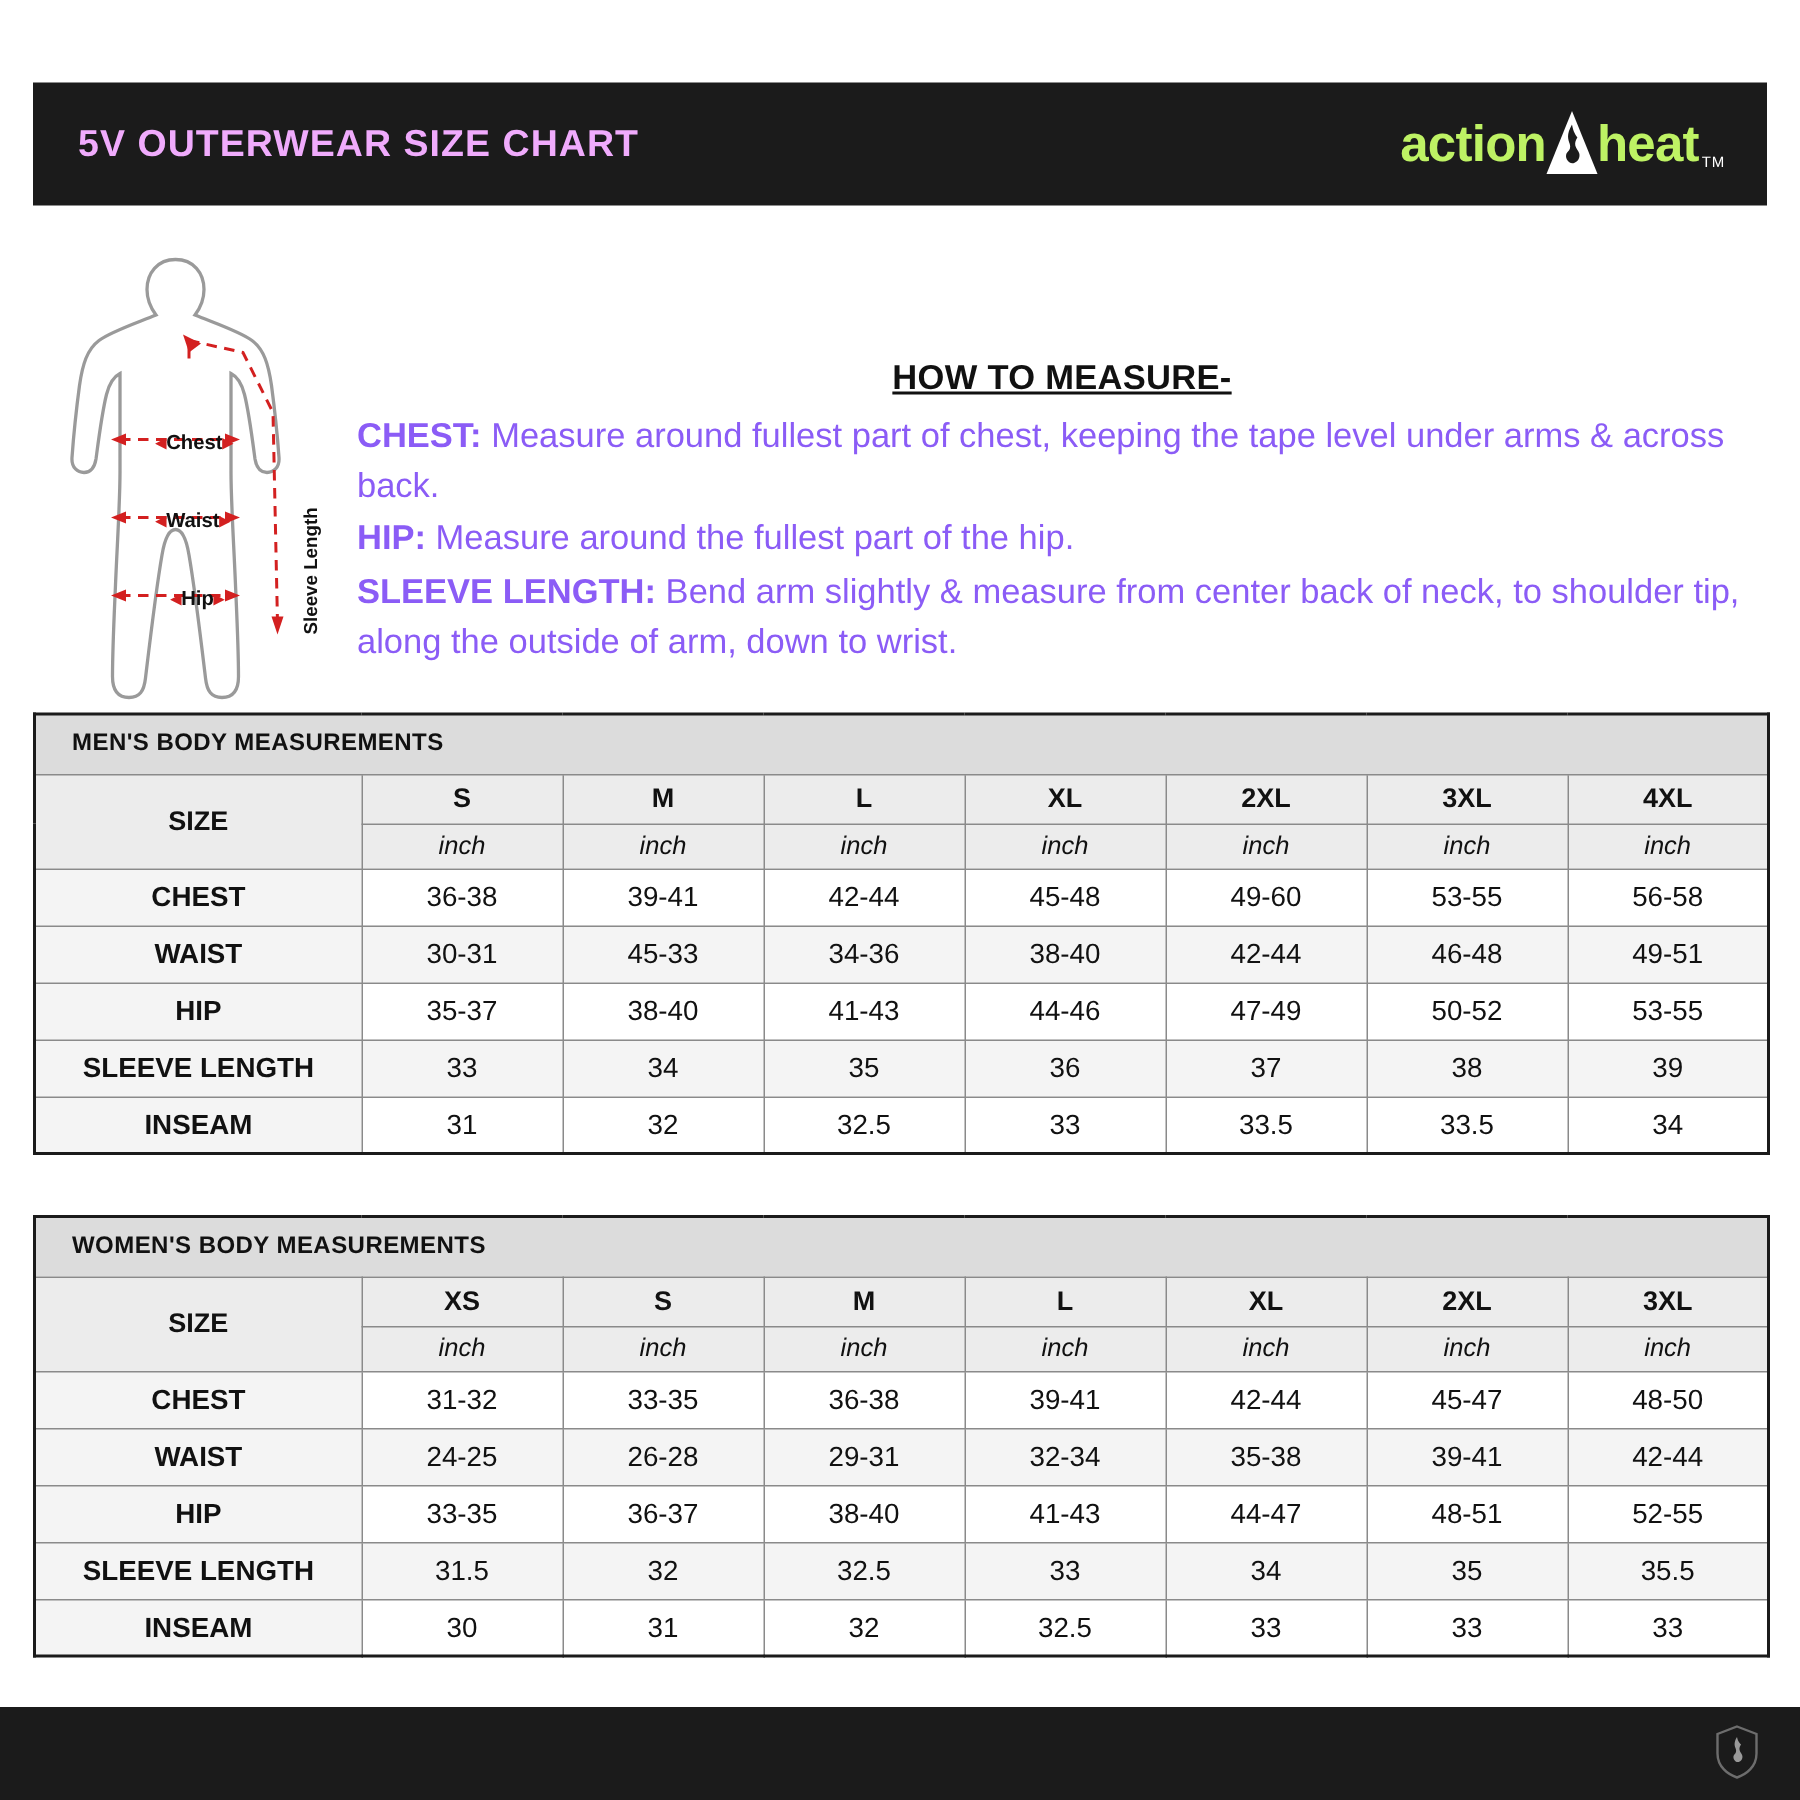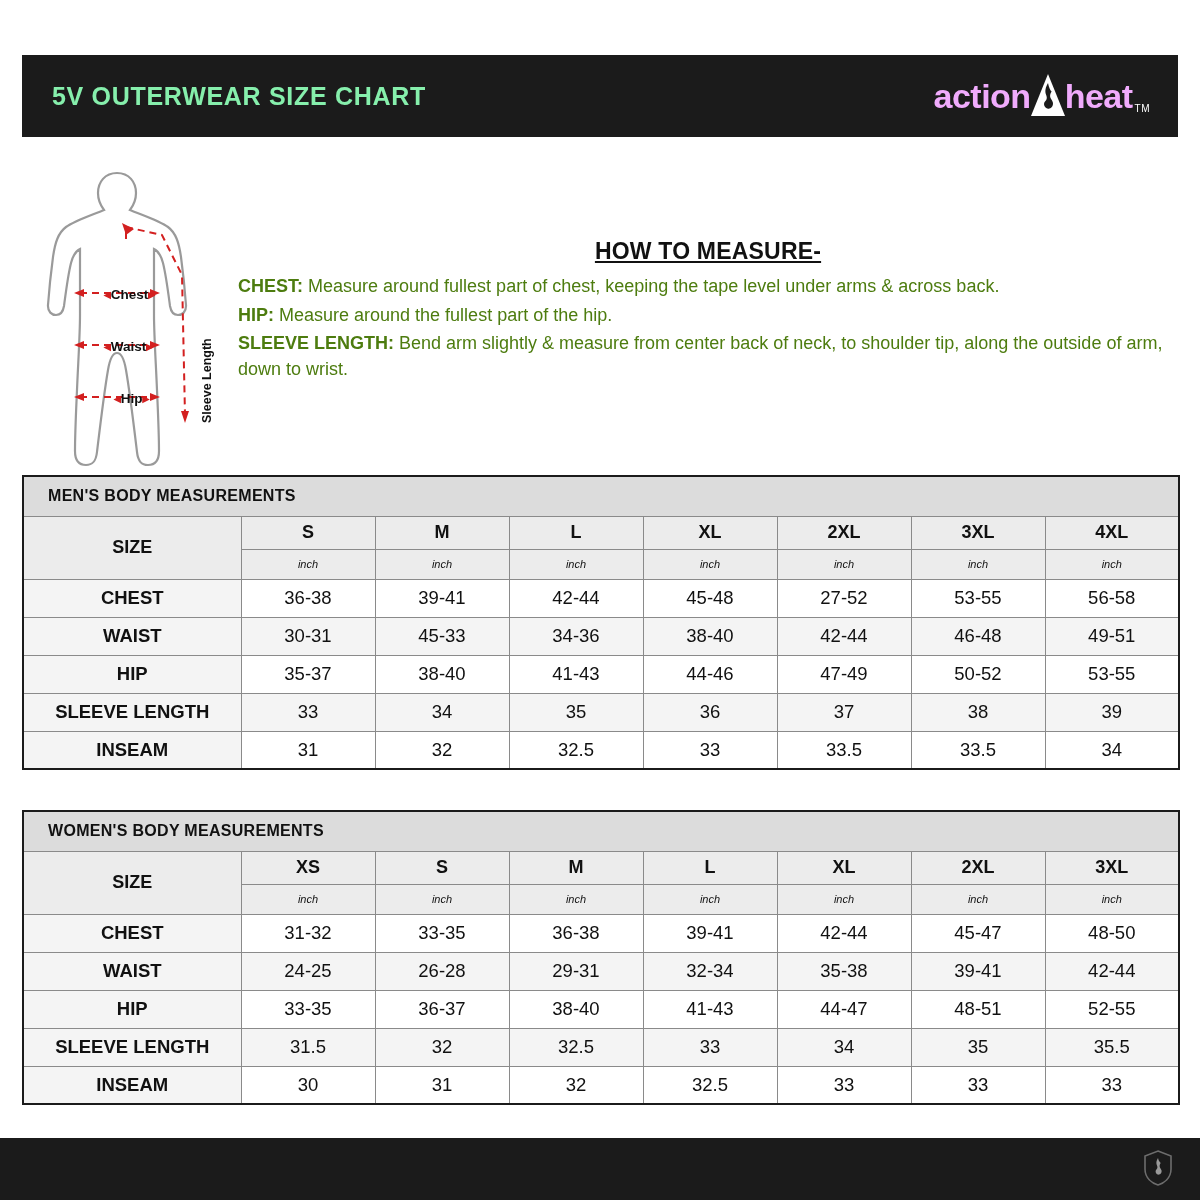--- a/index.html
+++ b/index.html
@@ -21,32 +21,32 @@
     position: absolute;
     left: 22px; top: 55px;
     width: 1156px; height: 82px;
     background: #1b1b1b;
     display: flex;
     align-items: center;
     justify-content: space-between;
     padding: 0 28px 0 30px;
   }
   .header-title {
-    color: #86efac;
+    color: #f0abfc;
     font-size: 25px;
     font-weight: bold;
     letter-spacing: 0.7px;
   }
   .logo {
     display: flex;
     align-items: center;
     position: relative;
   }
   .logo-text {
-    color: #f0abfc;
+    color: #bef264;
     font-size: 34px;
     font-weight: bold;
     letter-spacing: -0.5px;
     line-height: 1;
   }
   .logo-flame-wrap {
     position: relative;
     width: 38px;
     height: 44px;
     margin: 0 -2px;
@@ -70,22 +70,22 @@
   .measure-title {
     font-size: 23px;
     font-weight: bold;
     color: #111;
     text-decoration: underline;
     margin-bottom: 9px;
     letter-spacing: 0.2px;
     text-align: center;
   }
   .measure-line {
-    font-size: 18px;
-    color: #4d7c0f;
+    font-size: 23px;
+    color: #8b5cf6;
     line-height: 1.42;
     margin-bottom: 3px;
   }
   .measure-line b { font-weight: bold; }
 
   
   .figure {
     position: absolute;
     left: 22px; top: 165px;
     width: 215px; height: 310px;
@@ -137,21 +137,21 @@
   .row-size td {
     background: #ececec !important;
     font-size: 18px;
     font-weight: bold;
     height: 33px;
     padding: 0;
   }
   .row-unit td {
     background: #ececec !important;
     font-style: italic;
-    font-size: 11px;
+    font-size: 17px;
     height: 30px;
     padding: 0;
     border-top: none;
     margin-top: 44px;
   }
   .row-size td.sizecell, .row-unit td.sizecell {
     background: #ececec !important;
   }
   .size-label-cell {
     background: #ececec !important;
@@ -287,21 +287,21 @@
           <td class="sizecell">inch</td>
           <td class="sizecell">inch</td>
           <td class="sizecell">inch</td>
         </tr>
         <tr class="data-row">
           <td class="rowhead">CHEST</td>
           <td>36-38</td>
           <td>39-41</td>
           <td>42-44</td>
           <td>45-48</td>
-          <td>27-52</td>
+          <td>49-60</td>
           <td>53-55</td>
           <td>56-58</td>
         </tr>
         <tr class="data-row alt">
           <td class="rowhead">WAIST</td>
           <td>30-31</td>
           <td>45-33</td>
           <td>34-36</td>
           <td>38-40</td>
           <td>42-44</td>

